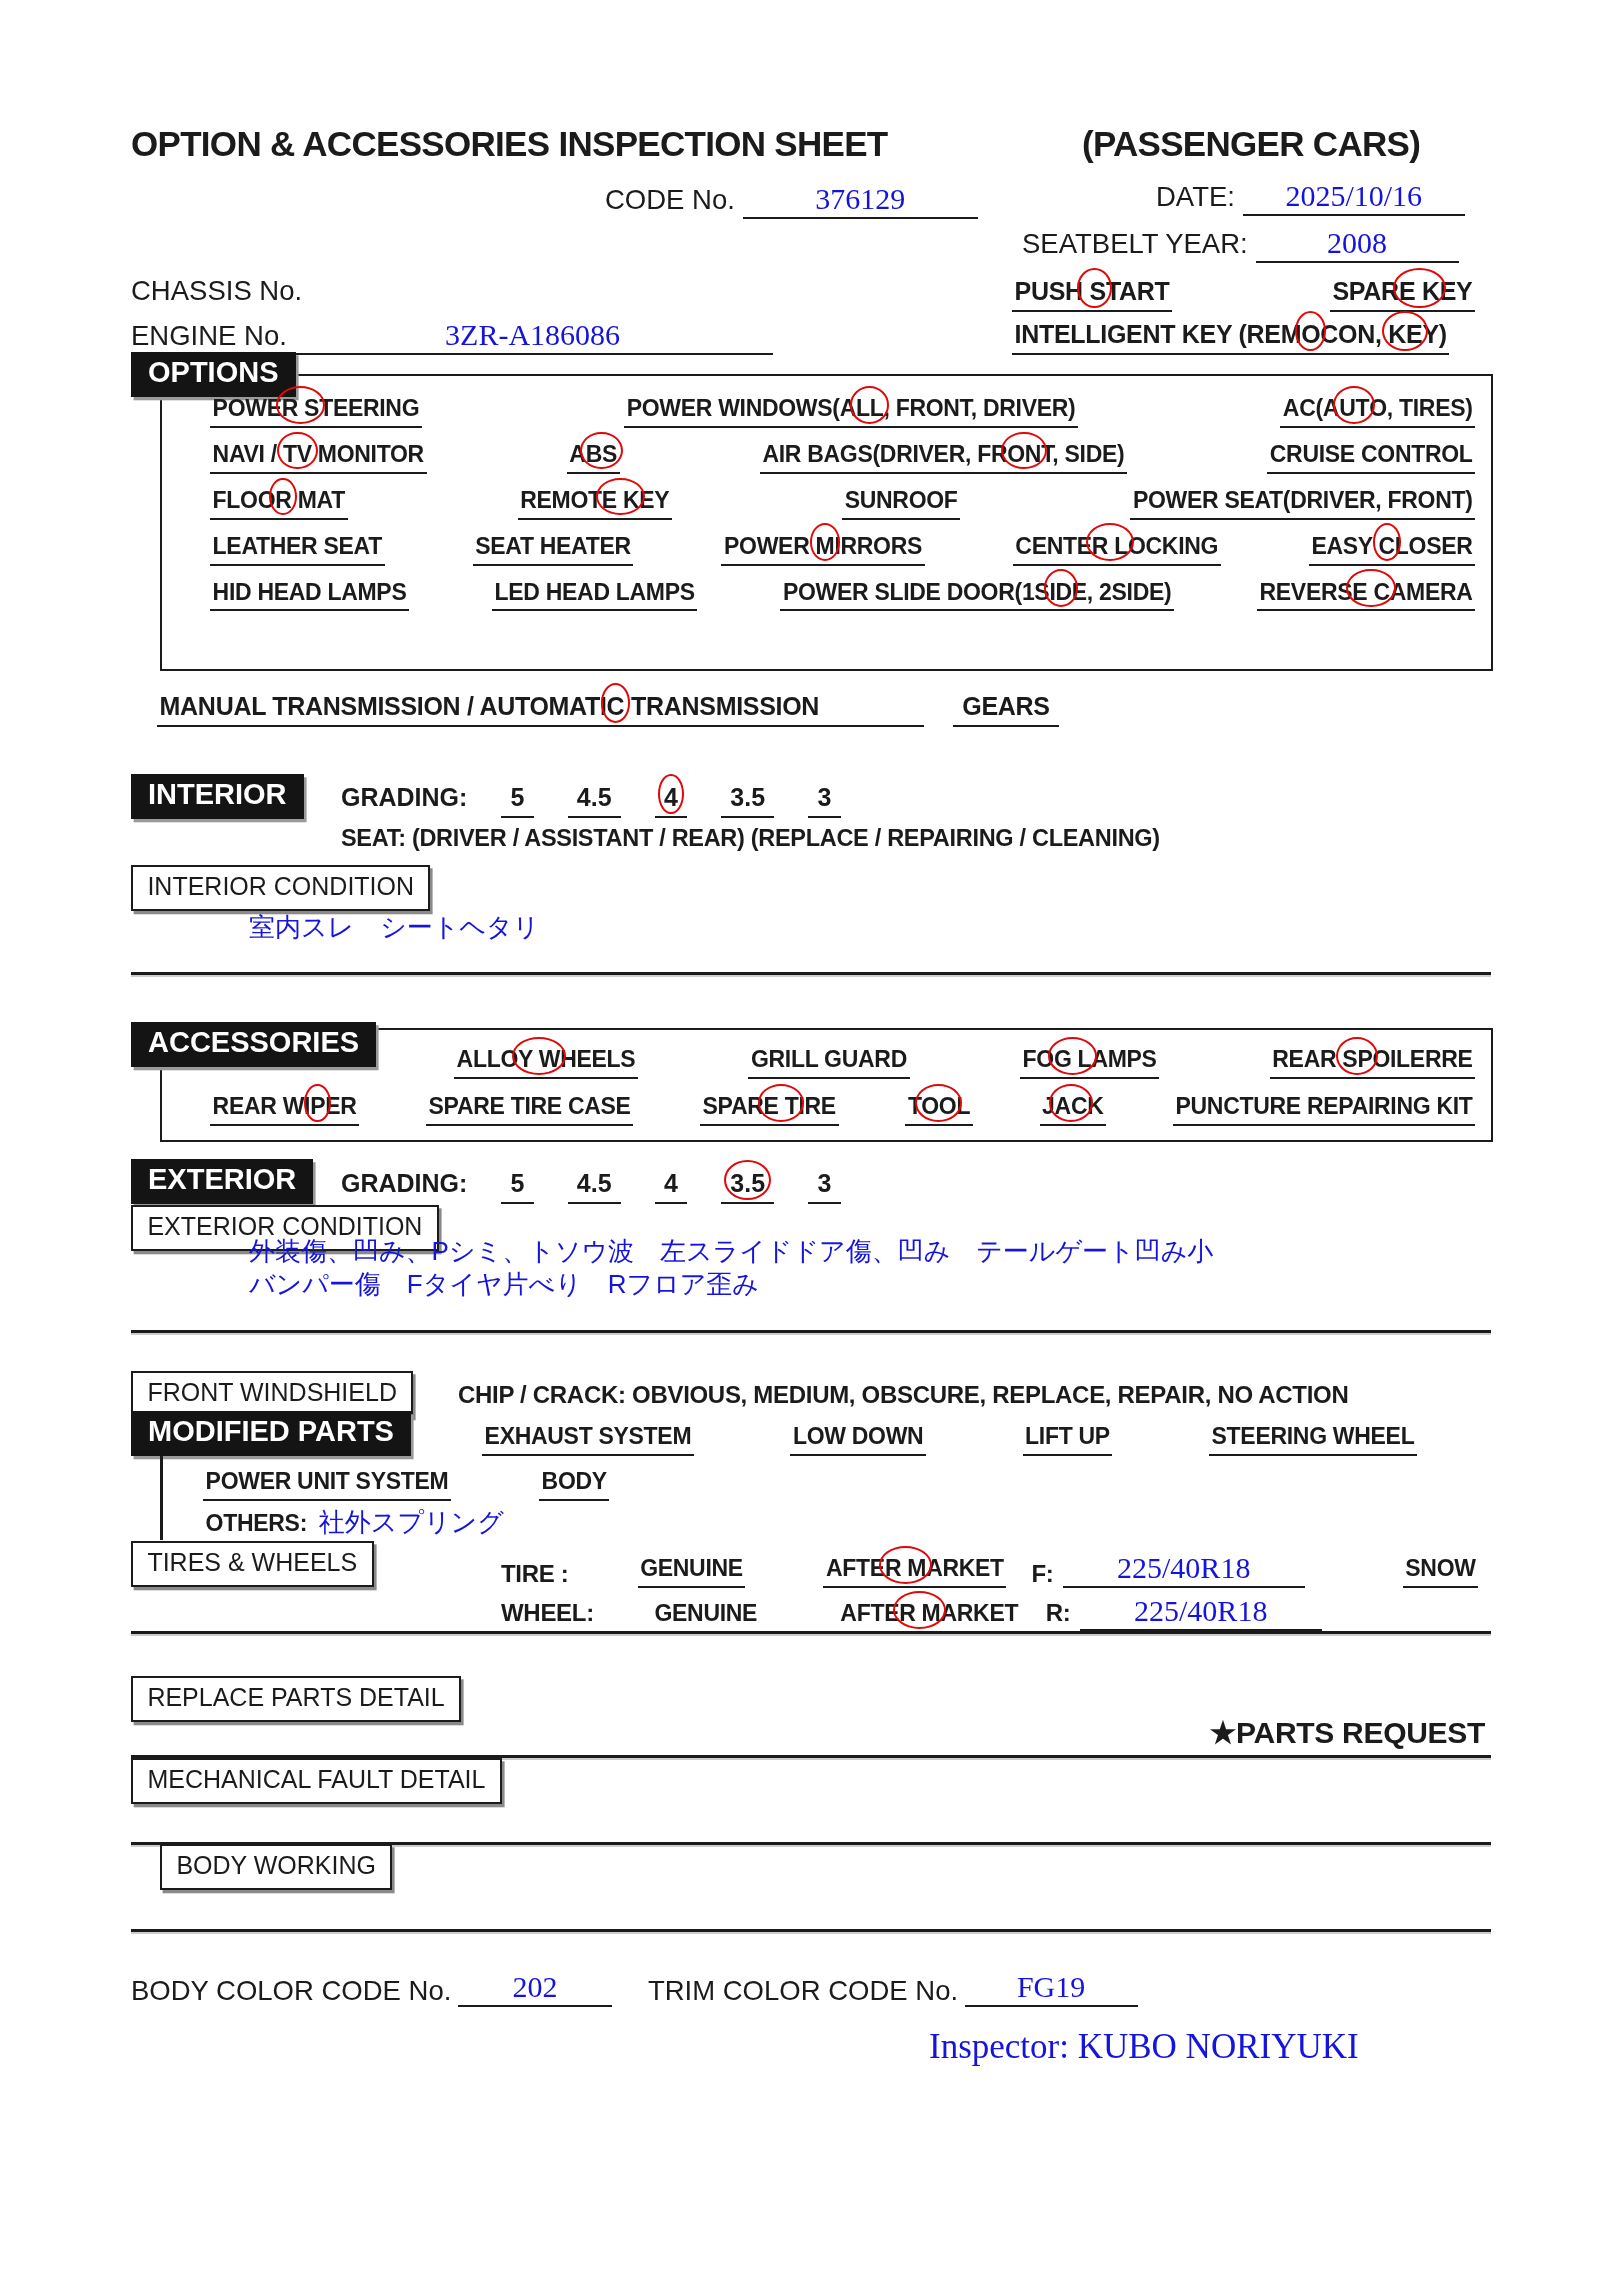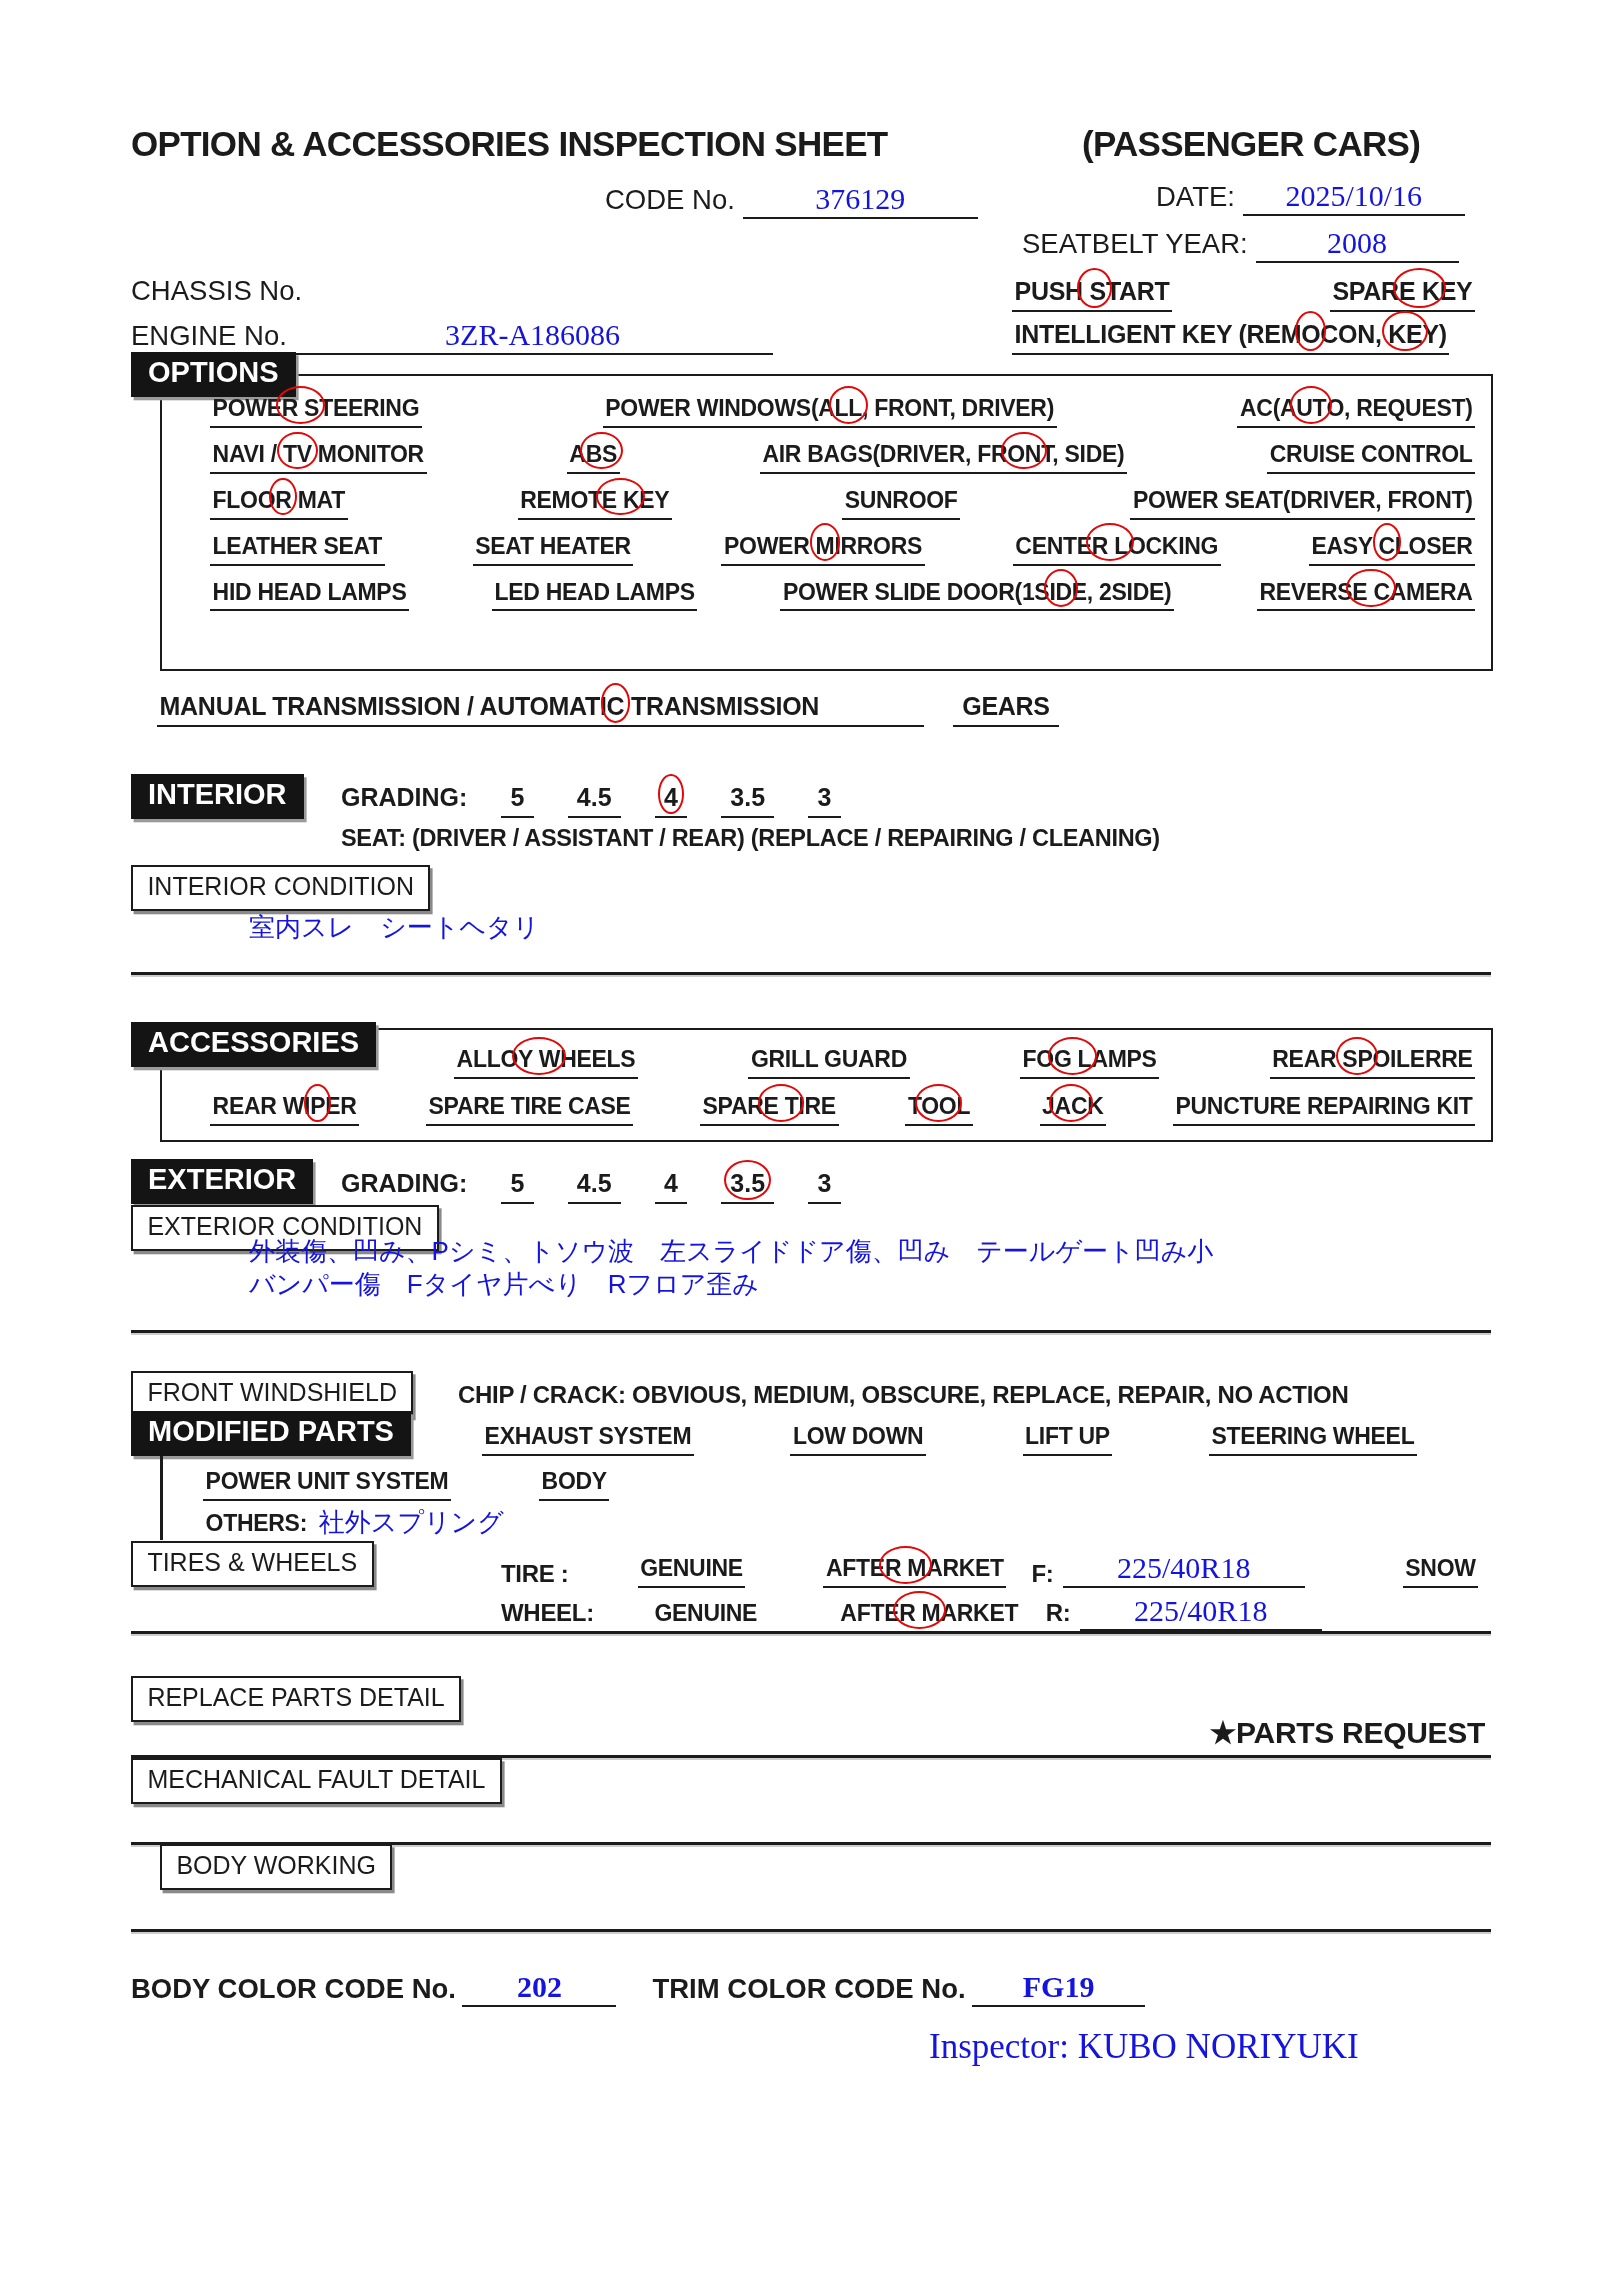--- a/index.html
+++ b/index.html
@@ -64,21 +64,21 @@
   <div class="abs" style="left:1012px;top:320px;">
     <span class="ul opt" style="font-size:25px;"><span>INTELLIGENT KEY (REM</span><span class="circ">O</span><span>CON, </span><span class="circ">KE</span><span>Y)</span></span>
   </div>
 
   <div class="bigbox" style="left:160px;top:374px;width:1329px;height:293px;"></div>
   <div class="abs blackbox" style="left:131px;top:352px;">OPTIONS</div>
   <div class="abs" style="left:163px;top:395px;width:1324px;">
     <div class="optrow">
       <span class="ul opt"><span>POWE</span><span class="circ">R S</span><span>TEERING</span></span>
       <span class="ul opt"><span>POWER WINDOWS(A</span><span class="circ">LL</span><span>, FRONT, DRIVER)</span></span>
-      <span class="ul opt"><span>AC(A</span><span class="circ">UT</span><span>O, REQUEST)</span></span>
+      <span class="ul opt"><span>AC(A</span><span class="circ">UT</span><span>O, TIRES)</span></span>
     </div>
     <div class="optrow">
       <span class="ul opt"><span>NAVI / </span><span class="circ">TV</span><span> MONITOR</span></span>
       <span class="ul opt"><span>A</span><span class="circ">BS</span></span>
       <span class="ul opt"><span>AIR BAGS(DRIVER, FR</span><span class="circ">ON</span><span>T, SIDE)</span></span>
       <span class="ul opt"><span>CRUISE CONTROL</span></span>
     </div>
     <div class="optrow">
       <span class="ul opt"><span>FLOO</span><span class="circ">R</span><span> MAT</span></span>
       <span class="ul opt"><span>REMOT</span><span class="circ">E K</span><span>EY</span></span>
@@ -199,21 +199,21 @@
   <div class="abs opt" style="right:137px;top:1715px;font-size:30px;">★PARTS REQUEST</div>
 
   <div class="rule" style="left:131px;top:1755px;width:1360px;"></div>
   <div class="abs outbox" style="left:131px;top:1758px;">MECHANICAL FAULT DETAIL</div>
 
   <div class="rule" style="left:131px;top:1842px;width:1360px;"></div>
   <div class="abs outbox" style="left:131px;top:1844px;margin-left:29px;">BODY WORKING</div>
 
   <div class="rule" style="left:131px;top:1929px;width:1360px;"></div>
 
-  <div class="abs flexrow" style="left:131px;top:1970px;align-items:center;font-weight:bold;">
+  <div class="abs flexrow" style="left:131px;top:1970px;align-items:flex-end;">
     <span class="lbl">BODY COLOR CODE No.</span>
     <span class="fill val" style="width:154px;margin-left:6.5px;">202</span>
     <span class="lbl" style="margin-left:36px;">TRIM COLOR CODE No.</span>
     <span class="fill val" style="width:173px;margin-left:6.5px;">FG19</span>
   </div>
   <div class="abs val" style="left:929px;top:2027px;font-size:35px;">Inspector: KUBO NORIYUKI</div>
 
 </div>
 
 

